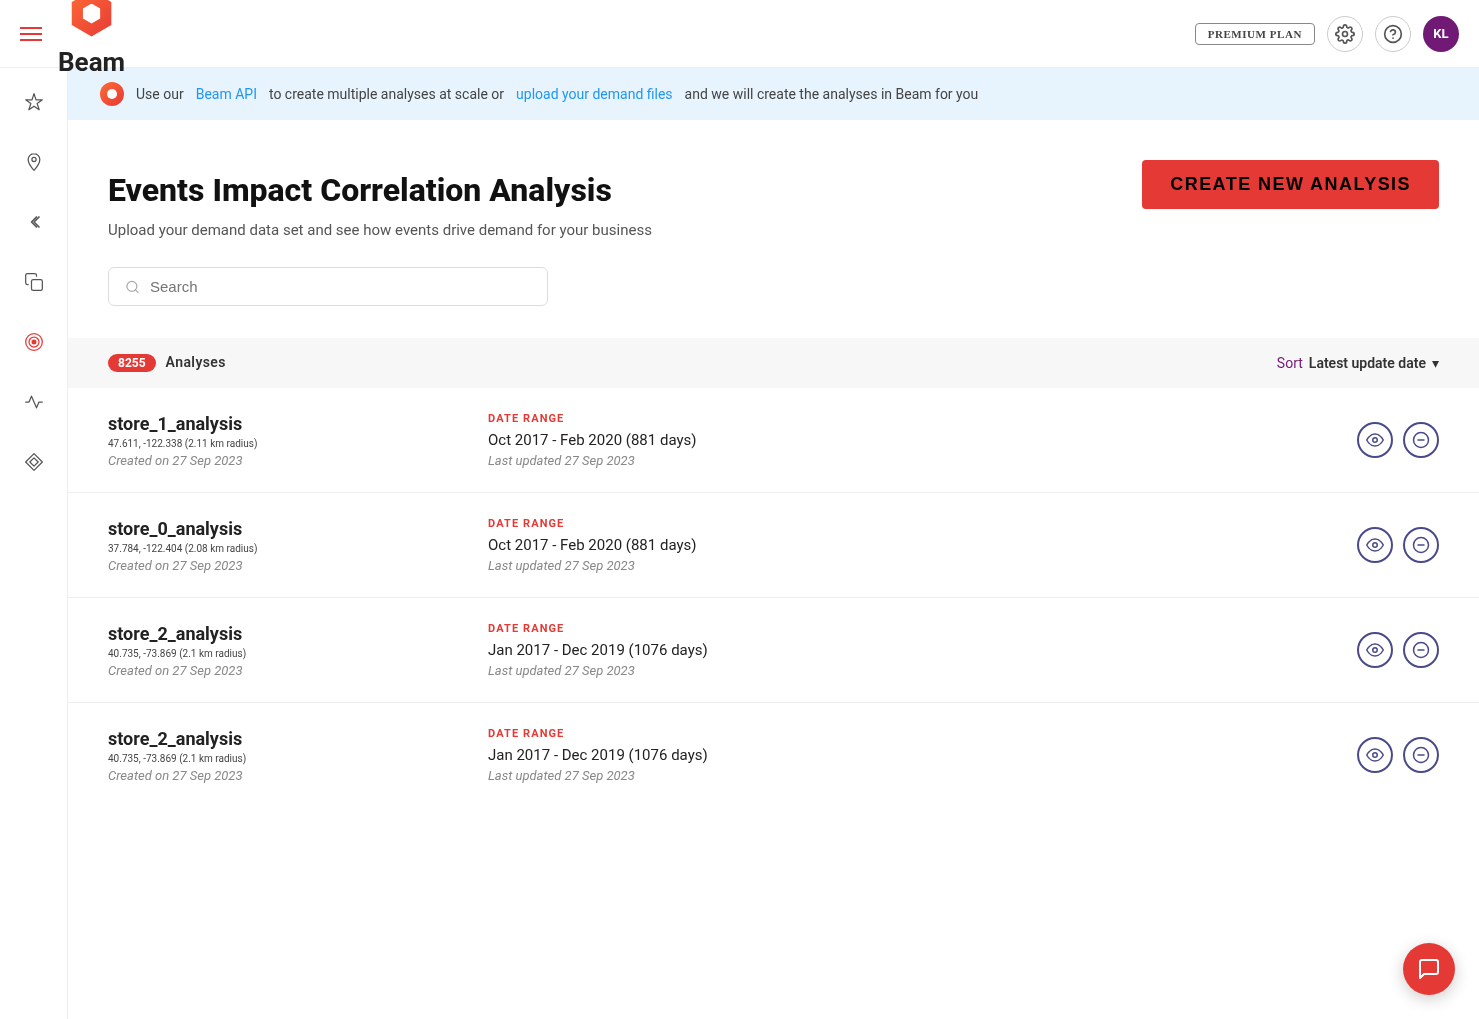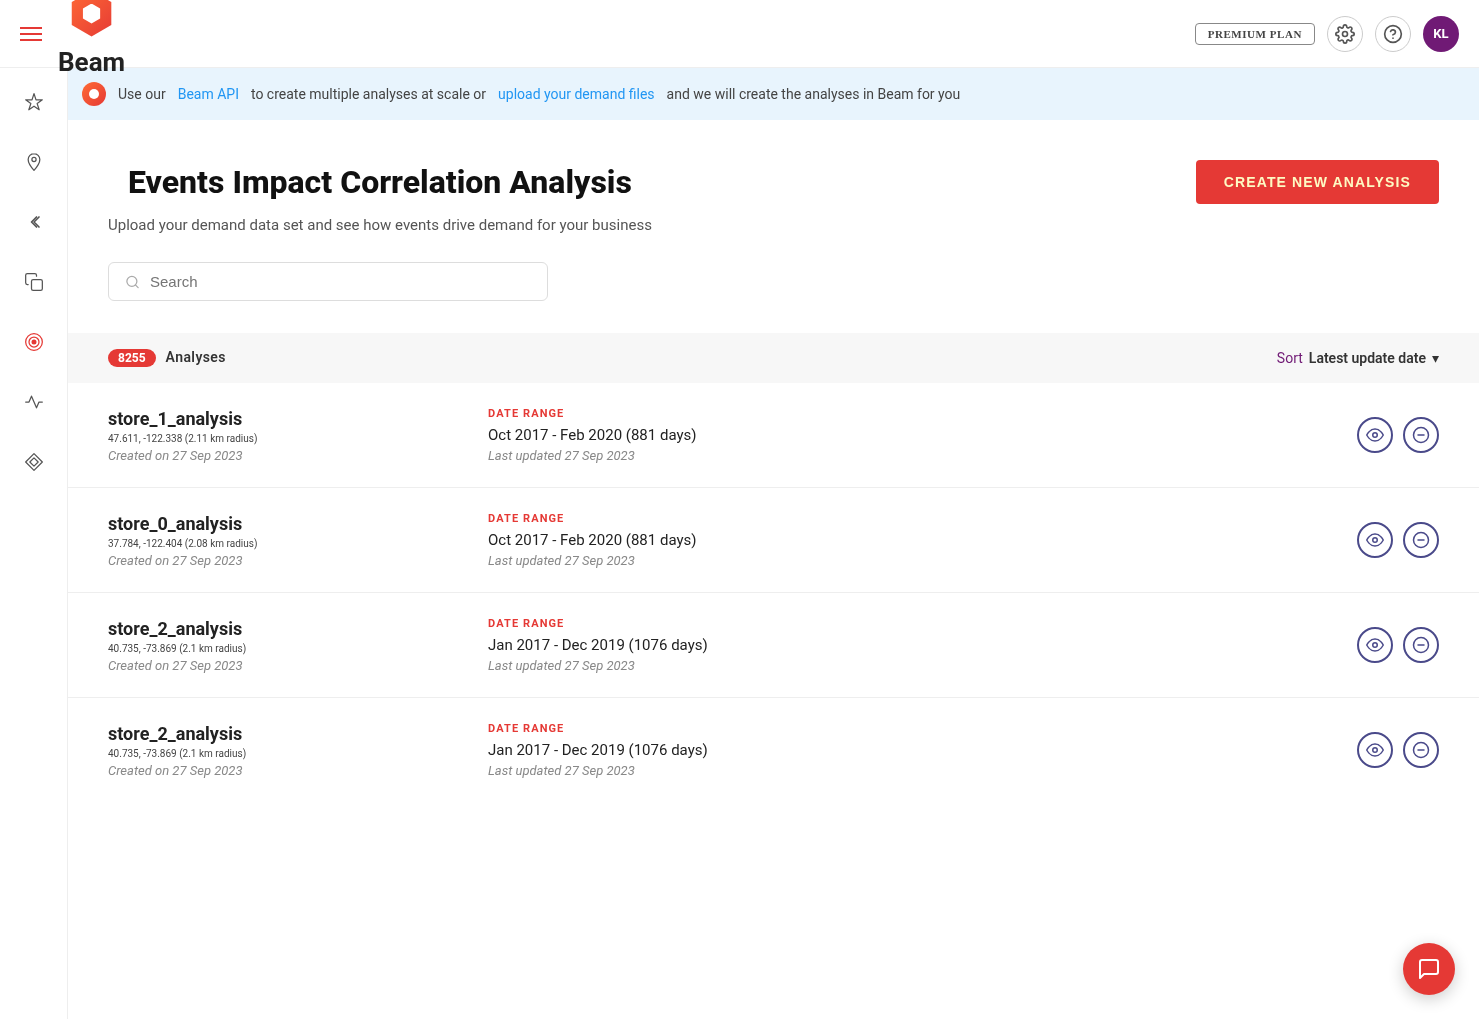--- a/index.html
+++ b/index.html
@@ -59,45 +59,45 @@
       justify-content: center; cursor: pointer; border-radius: 8px;
       font-size: 18px; color: #555; transition: background 0.15s;
     }
     .sidebar-icon.active { color: #e53935; }
 
     
     .main { flex: 1; overflow-y: auto; }
 
     
     .info-banner {
-      background: #e8f4fd; padding: 14px 14px;
+      background: #e8f4fd; padding: 14px 32px;
       display: flex; align-items: center; gap: 12px;
       font-size: 14px; color: #444;
     }
     .info-icon {
       width: 24px; height: 24px; border-radius: 50%;
       background: linear-gradient(135deg, #ff6b35, #e53935);
       display: flex; align-items: center; justify-content: center;
       flex-shrink: 0;
     }
     .info-icon-inner {
       width: 10px; height: 10px; border-radius: 50%; background: #fff;
     }
     .banner-link { color: #2196F3; text-decoration: none; }
 
     
     .page-content { padding: 40px 40px 0 40px; }
-    .page-header { display: flex; align-items: center; justify-content: space-between; margin-bottom: 12px; margin-left: 20px; }
+    .page-header { display: flex; align-items: flex-end; justify-content: space-between; margin-bottom: 12px; }
     .page-title { font-size: 32px; font-weight: 800; color: #111; }
     .page-subtitle { font-size: 15px; color: #555; margin-bottom: 28px; }
 
     .create-btn {
-      background: #e53935; color: #fef9c3;
+      background: #e53935; color: #000000;
       border: none; border-radius: 4px;
-      padding: 14px 28px; font-size: 14px; font-weight: 800;
+      padding: 14px 28px; font-size: 18px; font-weight: 800;
       letter-spacing: 0.08em; cursor: pointer; white-space: nowrap;
     }
 
     
     .search-wrap {
       display: flex; align-items: center;
       border: 1.5px solid #ddd; border-radius: 6px;
       padding: 10px 16px; gap: 10px; width: 440px;
       background: #fff; margin-bottom: 32px;
     }

